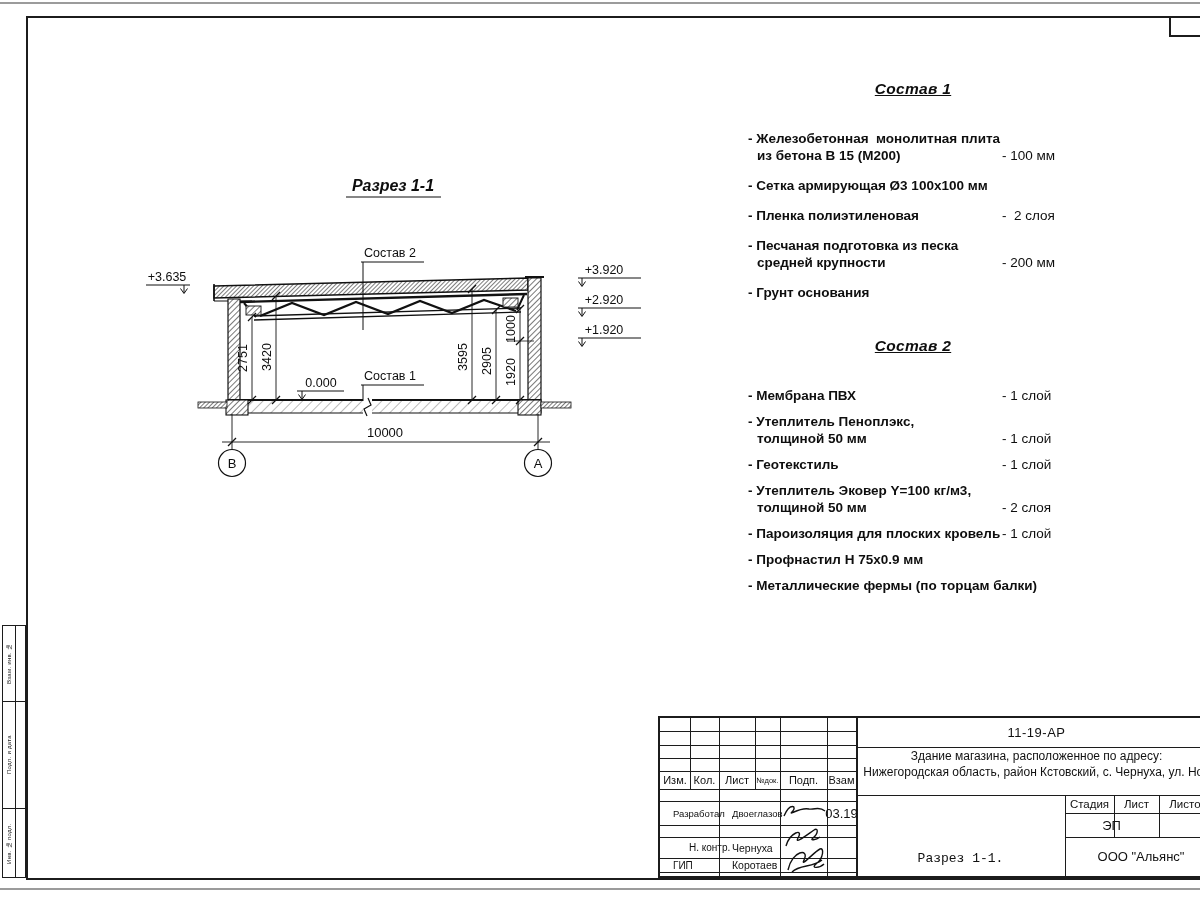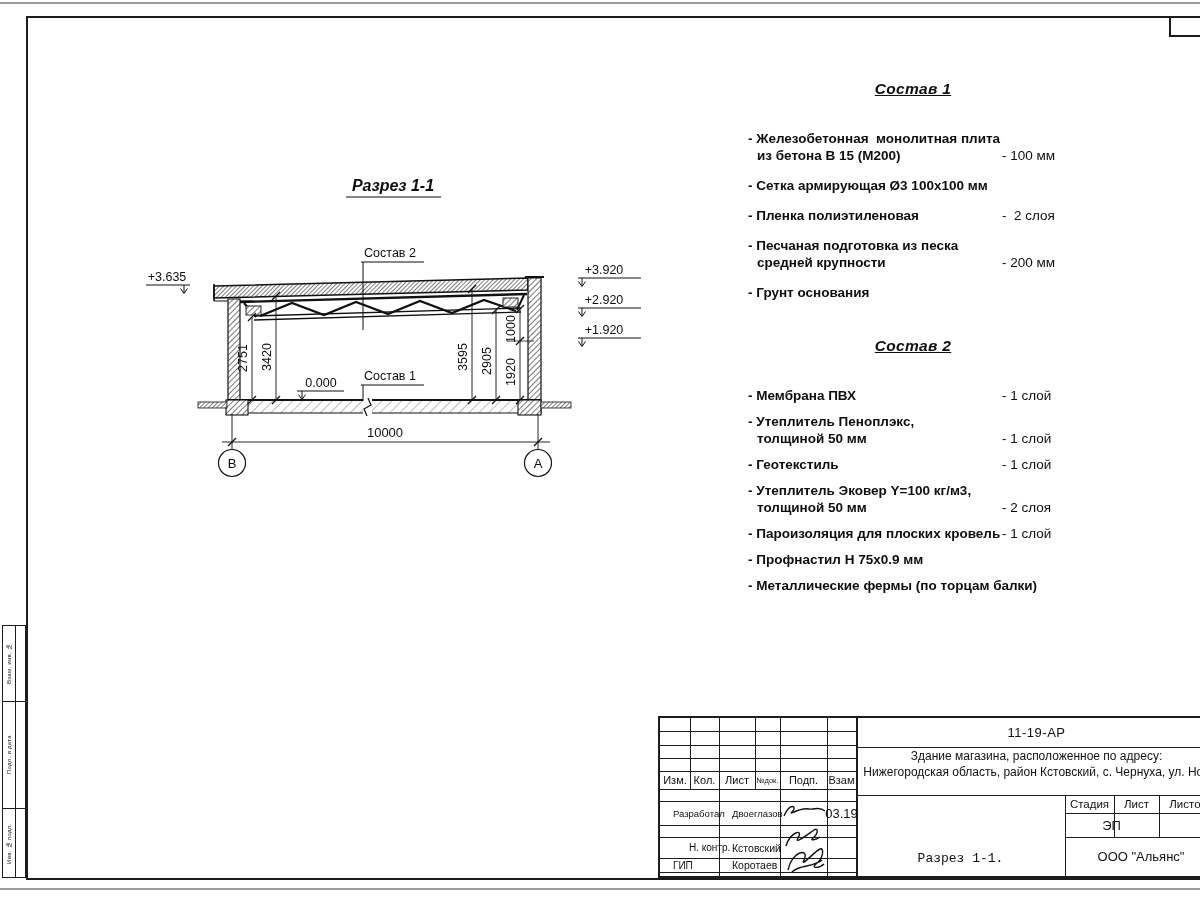--- a/index.html
+++ b/index.html
@@ -269,21 +269,21 @@
     <div class="tcell" style="left:30px;top:53px;width:29px;height:18px;font-size:11px;">Кол.</div>
     <div class="tcell" style="left:59px;top:53px;width:36px;height:18px;font-size:11px;">Лист</div>
     <div class="tcell" style="left:95px;top:53px;width:25px;height:18px;font-size:7.5px;">№док.</div>
     <div class="tcell" style="left:120px;top:53px;width:47px;height:18px;font-size:11px;">Подп.</div>
     <div class="tcell" style="left:167px;top:53px;width:29px;height:18px;font-size:11px;">Взам</div>
 
     <div class="tcell tl" style="left:0;top:83px;width:59px;height:24px;font-size:9.5px;">Разработал</div>
     <div class="tcell tl" style="left:59px;top:83px;width:61px;height:24px;font-size:9.5px;">Двоеглазов</div>
     <div class="tcell" style="left:167px;top:83px;width:29px;height:24px;font-size:13px;">03.19</div>
     <div class="tcell tl" style="left:16px;top:119px;width:59px;height:21px;font-size:10px;">Н. контр.</div>
-    <div class="tcell tl" style="left:59px;top:119px;width:61px;height:21px;font-size:10.5px;">Кстовский</div>
+    <div class="tcell tl" style="left:59px;top:119px;width:61px;height:21px;font-size:10.5px;">Чернуха</div>
     <div class="tcell tl" style="left:0;top:140px;width:59px;height:14px;font-size:10px;">ГИП</div>
     <div class="tcell tl" style="left:59px;top:140px;width:61px;height:14px;font-size:10.5px;">Коротаев</div>
 
     <svg class="sig-svg" viewBox="0 0 50 84">
       <path d="M6,22 C12,8 20,12 14,18 C10,22 22,13 31,15 C37,16 41,12 47,17" fill="none" stroke="#111" stroke-width="1.4"></path>
       <path d="M8,52 C12,38 26,34 20,44 C16,51 30,40 36,36 C40,33 41,39 35,44 C31,47 38,46 42,43" fill="none" stroke="#111" stroke-width="1.4"></path>
       <path d="M10,76 C14,56 32,54 26,66 C22,74 36,58 42,55 C46,53 46,64 38,70 C32,75 42,74 46,70 M14,78 C22,70 34,74 44,66" fill="none" stroke="#111" stroke-width="1.4"></path>
     </svg>
 
     <div class="tcell" style="left:196px;top:0;width:361px;height:29px;font-size:13px;letter-spacing:.5px;">11-19-АР</div>

